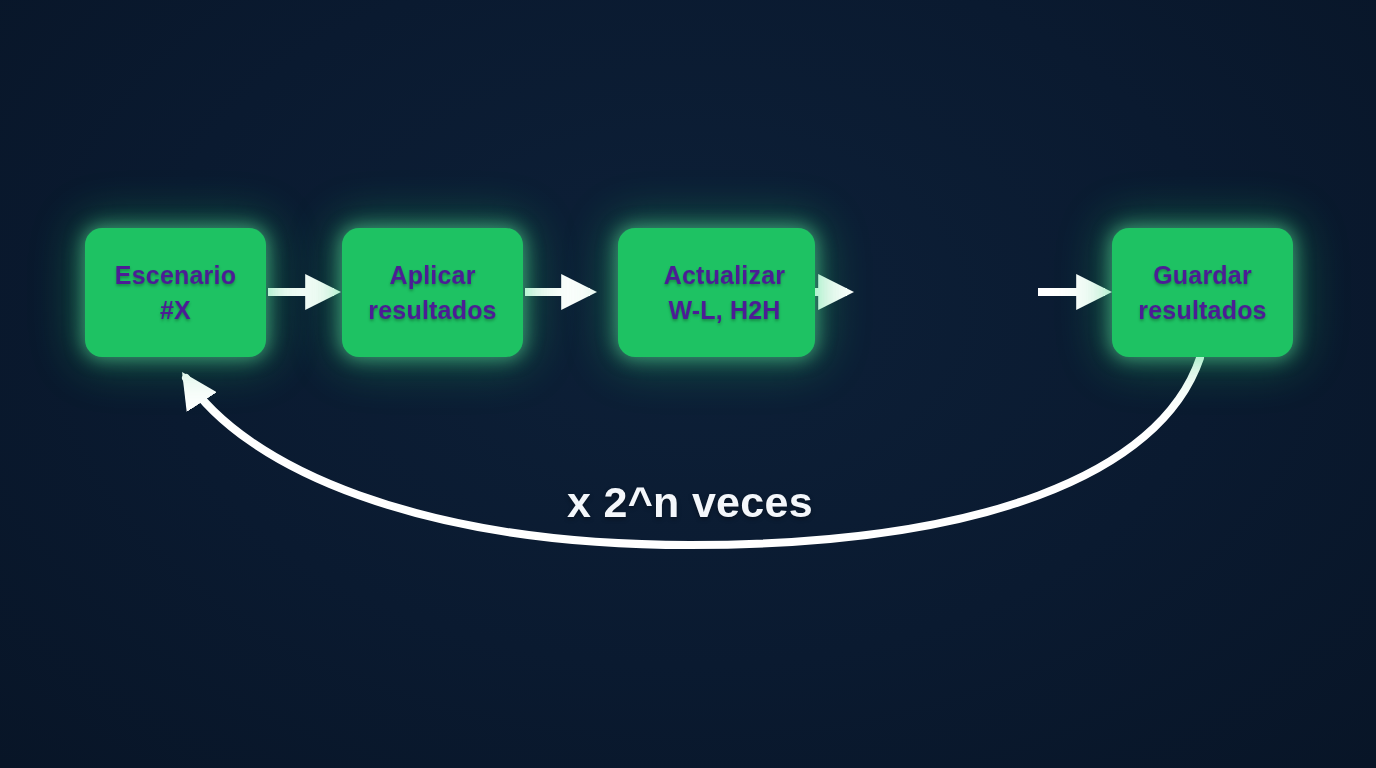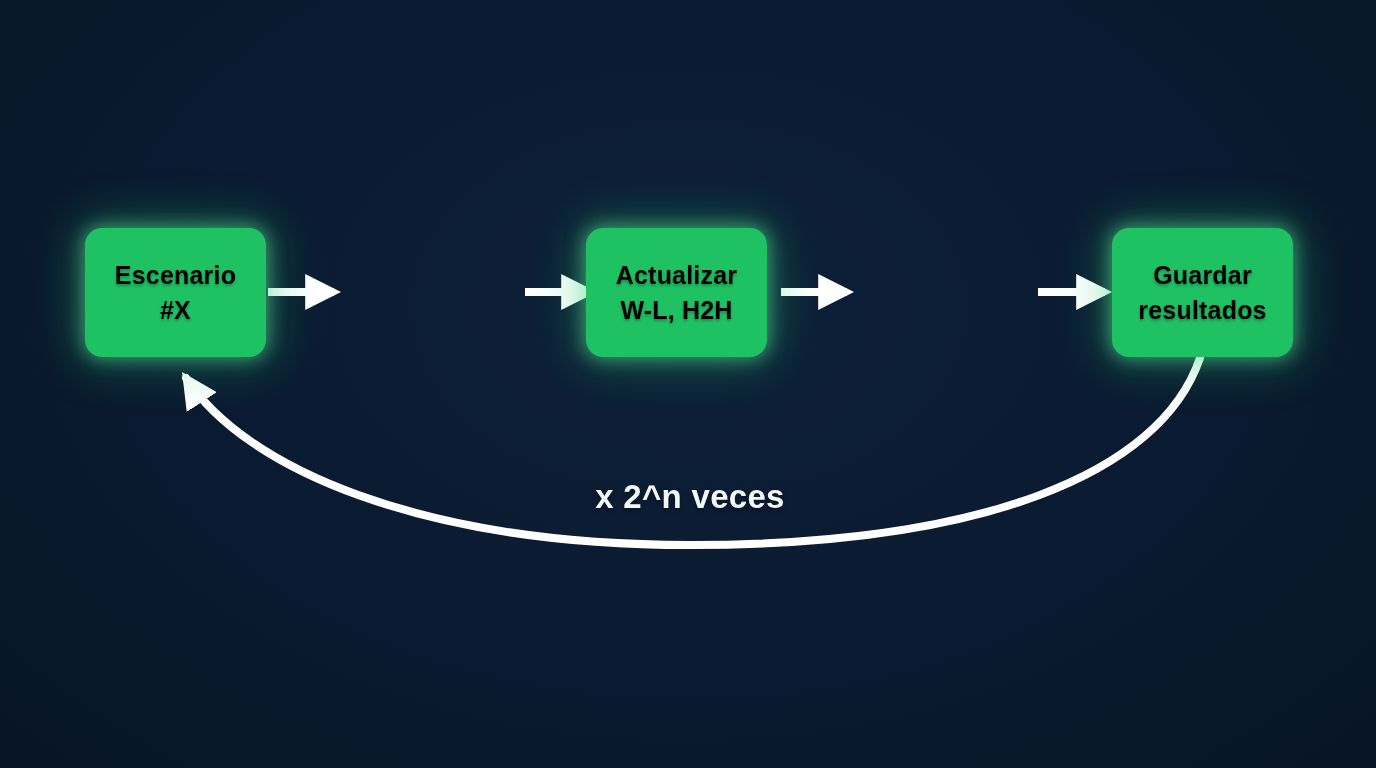--- a/index.html
+++ b/index.html
@@ -23,48 +23,48 @@
     height: 129px;
     background: #1ec263;
     border-radius: 17px;
     display: flex;
     align-items: center;
     justify-content: center;
     box-shadow: 0 0 18px 2px rgba(110, 245, 170, 0.50),
                 0 0 46px 10px rgba(30, 200, 105, 0.33);
   }
   .node-label {
-    color: #000000;
+    color: #4c1d95;
     font-size: 25px;
     font-weight: 700;
     line-height: 1.38;
     text-align: center;
     white-space: pre-line;
     text-shadow: 0 2px 3px rgba(0,0,0,0.28);
     letter-spacing: 0.2px;
   }
   .node-1 { left: 85px; }
   .node-2 { left: 342px; }
-  .node-3 { left: 586px; }
+  .node-3 { left: 618px; padding-left: 16px; }
   .node-4 { left: 854px; }
   .node-5 { left: 1112px; }
   .arrow-layer {
     position: absolute;
     left: 0; top: 0;
     width: 1376px;
     height: 768px;
     pointer-events: none;
   }
   .loop-label {
     position: absolute;
     left: 690px;
     top: 478px;
     transform: translateX(-50%);
     color: #f4f7fb;
-    font-size: 33px;
+    font-size: 43px;
     font-weight: 700;
     white-space: nowrap;
     text-shadow: 0 2px 4px rgba(0,0,0,0.35);
     letter-spacing: 0.3px;
   }
 </style>
 </head>
 <body>
 
 <div class="canvas">
@@ -82,20 +82,24 @@
     <line x1="1038" y1="292" x2="1105" y2="292" stroke="#ffffff" stroke-width="8" marker-end="url(#arrowhead)"></line>
 
     <path d="M 1200 358 C 1160 475, 980 545, 690 545 C 420 545, 245 468, 186 378" fill="none" stroke="#ffffff" stroke-width="8" stroke-linecap="round" marker-end="url(#arrowhead)"></path>
   </svg>
 
   <div class="flow-node node-1">
     <div class="node-label">Escenario
 #X</div>
   </div>
 
+  <div class="flow-node node-2">
+    <div class="node-label">Aplicar
+resultados</div>
+  </div>
 
   <div class="flow-node node-3">
     <div class="node-label">Actualizar
 W-L, H2H</div>
   </div>
 
 
   <div class="flow-node node-5">
     <div class="node-label">Guardar
 resultados</div>

